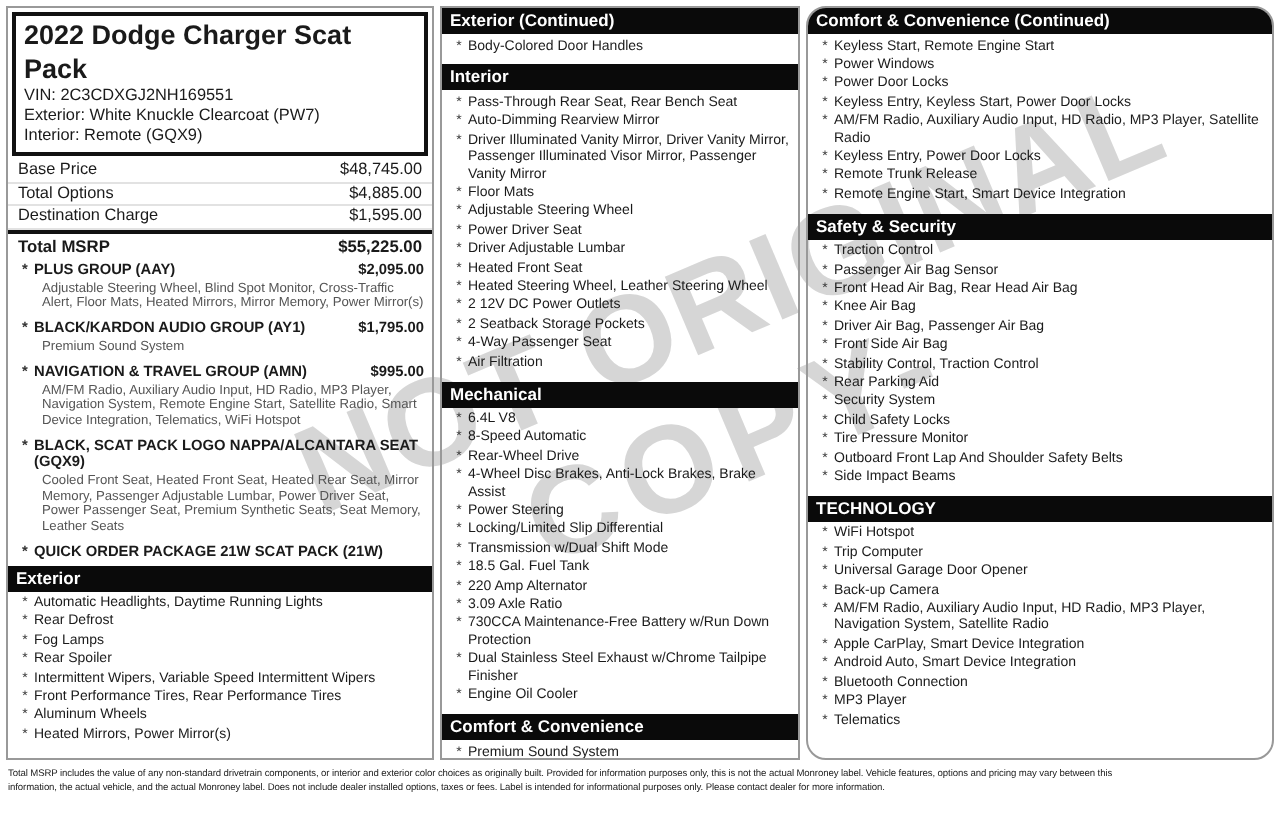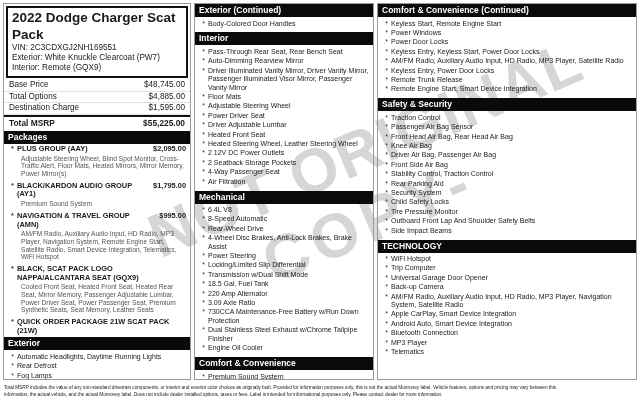--- a/index.html
+++ b/index.html
@@ -16,23 +16,23 @@
     position: absolute; left: 140px; top: 211px;
     transform: rotate(-23deg); transform-origin: 0 0;
     z-index: 0; color: #9a9a9a; opacity: 0.40; font-weight: bold;
     white-space: nowrap; pointer-events: none;
   }
   .wm1 { font-size: 62px; line-height: 62px; letter-spacing: 1px; }
   .wm2 { font-size: 62px; line-height: 62px; letter-spacing: 6px; margin: 6px 0 0 95px; }
 
   .cols { position: relative; z-index: 1; display: flex; gap: 3px; padding: 3px; height: 383px; }
   .col { border: 1px solid #999; overflow: hidden; background: transparent; }
-  .col-left  { width: 188px; }
+  .col-left  { width: 214px; }
   .col-mid   { width: 180px; }
-  .col-right { flex: 1; }
+  .col-right { flex: 1; border-radius: 10px; }
 
   .titlebox { border: 2px solid #111; margin: 2px; padding: 1px 4px 3px; }
   .title { font-size: 13.5px; font-weight: bold; line-height: 17px; }
   .meta  { font-size: 8.2px; line-height: 10px; }
 
   .price-row {
     display: flex; justify-content: space-between;
     padding: 0 5px; font-size: 8.2px; line-height: 10.5px;
     border-bottom: 1px solid #e2e2e2;
   }
@@ -101,21 +101,20 @@
             <span>Destination Charge</span>
             <span>$1,595.00</span>
           </div>
         </div>
 
       <div class="total-row">
         <span>Total MSRP</span>
         <span>$55,225.00</span>
       </div>
 
-      <div class="bar">Packages</div>
       <div id="packages">
           <div class="pkg">
             <div class="pkg-head">
               <span class="blt">*</span>
               <span class="pkg-name">PLUS GROUP (AAY)</span>
               <span class="pkg-price">$2,095.00</span>
             </div>
             <div class="pkg-desc">Adjustable Steering Wheel, Blind Spot Monitor, Cross-Traffic Alert, Floor Mats, Heated Mirrors, Mirror Memory, Power Mirror(s)</div>
           </div>
           <div class="pkg">

